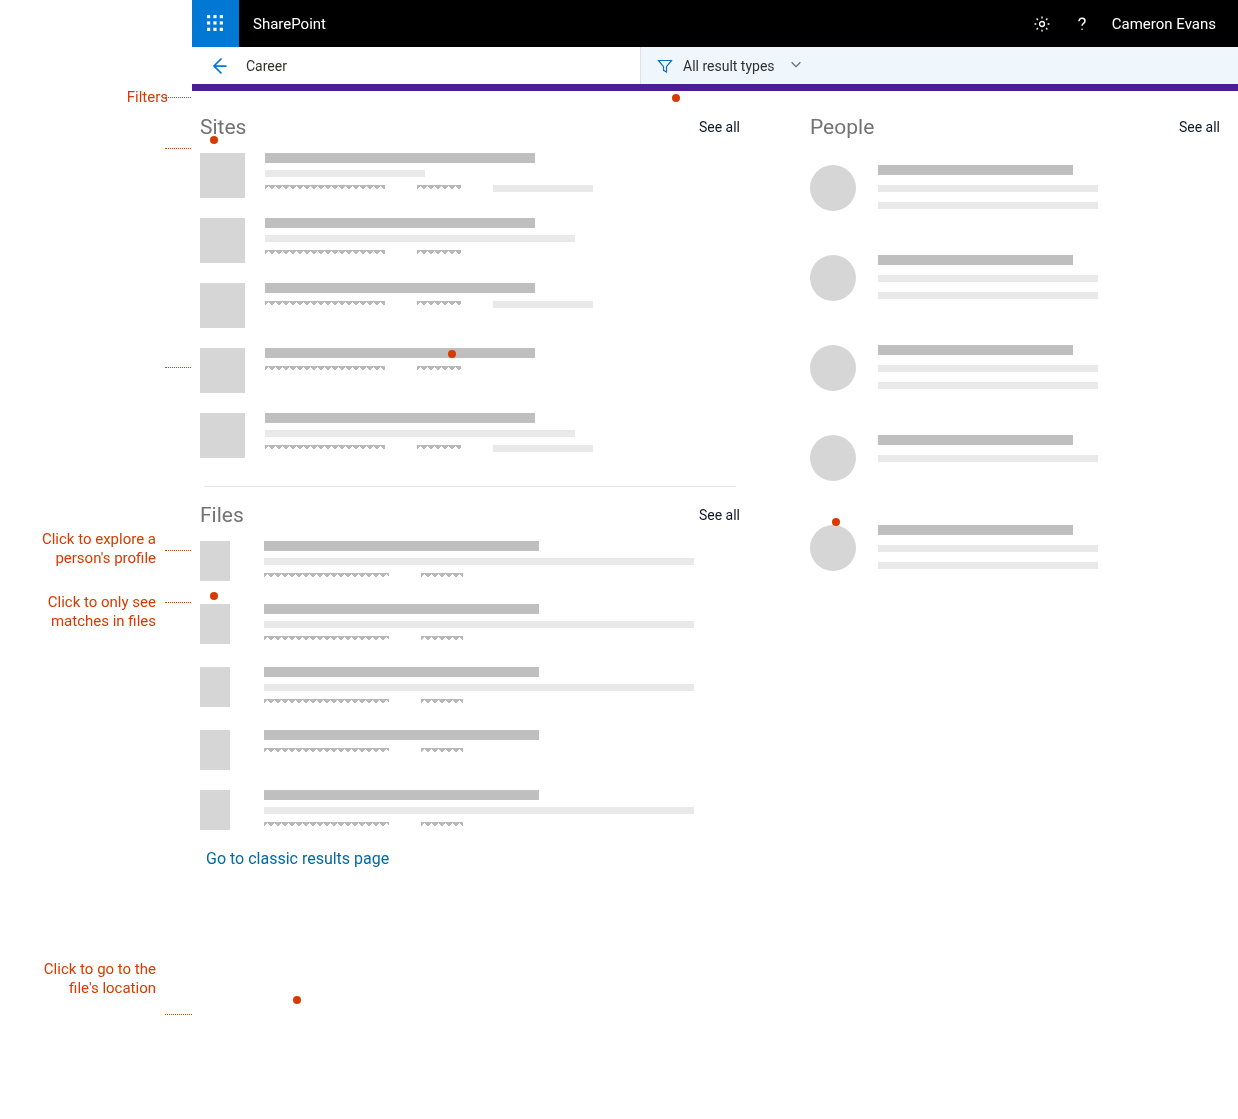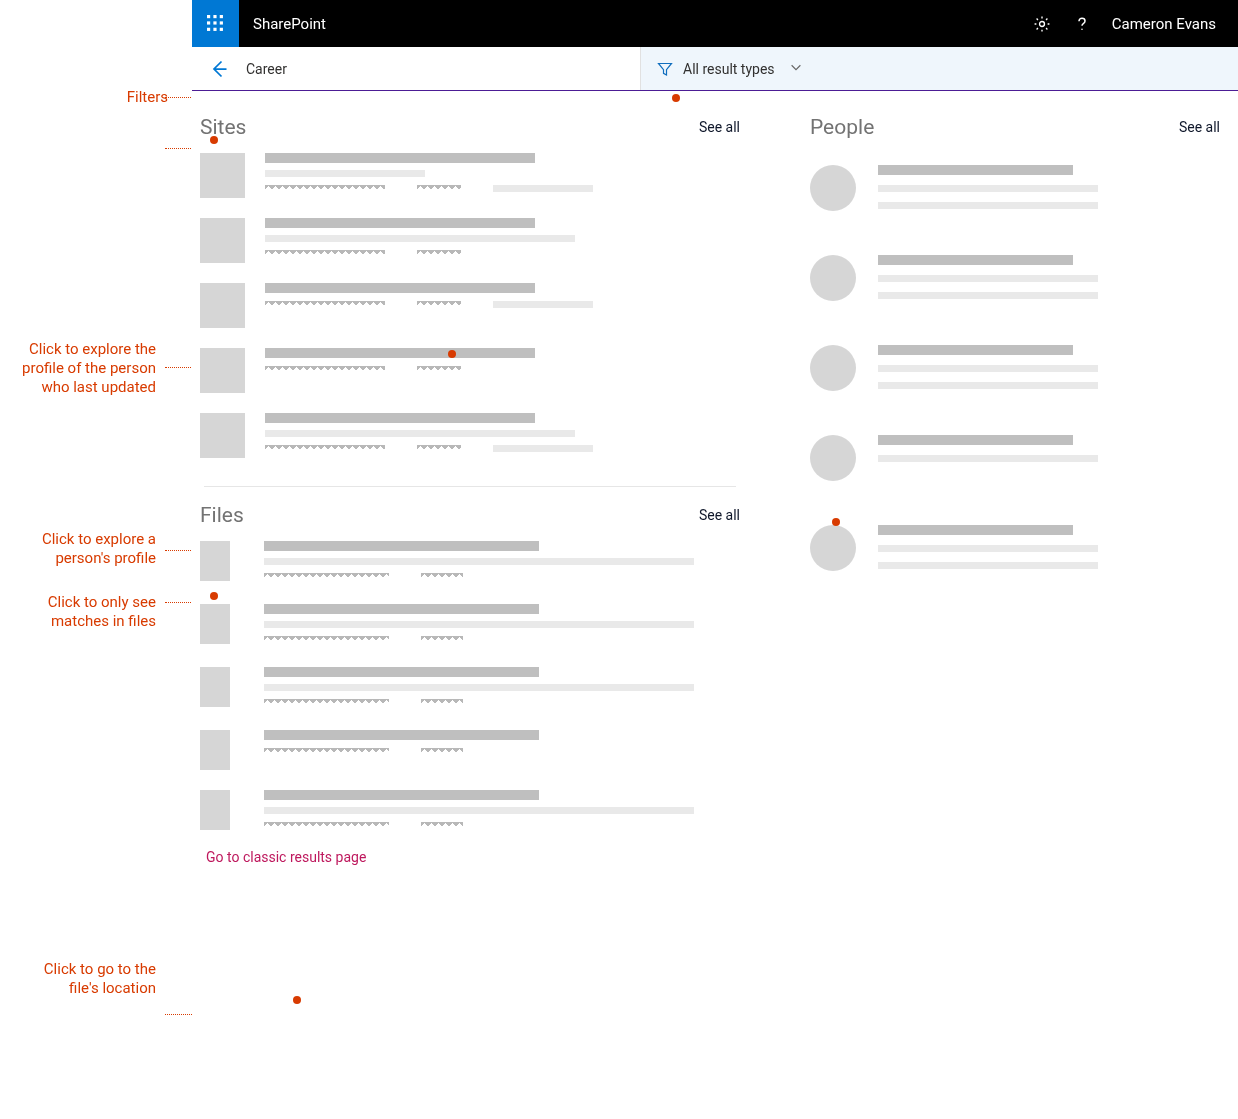--- a/index.html
+++ b/index.html
@@ -8,21 +8,21 @@
   .app { position:absolute; top:0; left:192px; width:1046px; height:1119px; background:#fff;}
   
   .suite-bar { display:flex; align-items:center; background:#000; color:#fff; height:47px;justify-content:center;}
   .waffle { width:47px; height:47px; display:flex; align-items:center; justify-content:center; background:#0078d4;}
   .waffle svg { width:17px; height:17px;}
   .app-name { padding-left:14px; font-size:15px; font-weight:400; flex:0 0 auto;}
   .suite-spacer { flex:1 1 auto;}
   .suite-icon { width:40px; height:47px; display:flex; align-items:center; justify-content:center; color:#fff;}
   .suite-user { padding:0 22px 0 10px; font-size:15px;}
   
-  .subhead { display:flex; height:44px; border-bottom:1px solid #4c1d95;}
+  .subhead { display:flex; height:44px; border-bottom:7px solid #4c1d95;}
   .search-left { display:flex; align-items:center; padding:0 16px; flex:0 0 448px;}
   .back-arrow { color:#0078d4; display:flex; align-items:center; justify-content:center; width:22px; height:22px;}
   .search-term { margin-left:16px; font-size:14px; color:#323130;}
   .filter-right { flex:1 1 auto; background:#eff6fc; display:flex; align-items:center; padding-left:16px; border-left:1px solid #e1e1e1; color:#323130;}
   .filter-icon { color:#106ebe; display:flex; align-items:center; justify-content:center;}
   .filter-label { margin-left:10px; font-size:14px;}
   .chevron { margin-left:14px; color:#666;}
   
   .content { display:flex; padding: 18px 18px 10px 8px;}
   .col-left { width:560px; padding-right:20px;}
@@ -43,36 +43,33 @@
       linear-gradient(135deg, #b8b8b8 25%, transparent 25%),
       linear-gradient(225deg, #b8b8b8 25%, transparent 25%);
     background-size: 7px 11px; background-position:0 0;}
   .divider { height:1px; background:#e6e6e6; margin:18px 4px 10px 4px;}
   
   .person-row { display:flex; padding:22px 0;}
   .avatar { width:46px; height:46px; border-radius:50%; background:#d6d6d6; flex:0 0 46px;}
   .pbody { flex:1 1 auto; padding-left:22px;}
   .pbar-title { height:10px; background:#bfbfbf;}
   .pbar-sub { height:7px; background:#e9e9e9; margin-top:10px;}
-  .footer-link { color:#be185d; font-size:14px; padding:6px 0 10px 6px; cursor:pointer;}
+  .footer-link { color:#0369a1; font-size:16px; padding:6px 0 10px 6px; cursor:pointer;}
   
   .ann-label { position:absolute; color:#d83b01; font-size:15px; text-align:right; line-height:1.25;}
   .ann-dot { position:absolute; width:8px; height:8px; border-radius:50%; background:#d83b01; z-index:5;}
   .ann-hline { position:absolute; border-top:1.5px dotted #d83b01;}
   .ann-vline { position:absolute; border-left:1.5px dotted #d83b01;}
 </style>
 </head>
 <body>
 
 <div class="stage">
 
   <div class="ann-label" style="top:88px; left:0; width:156px;margin-left:12px;">Filters</div>
-  <div class="ann-label" style="top:340px; left:0; width:156px; white-space:pre-line;">Click to explore the
-profile of the person
-who last updated</div>
   <div class="ann-label" style="top:530px; left:0; width:156px; white-space:pre-line;">Click to explore a
 person's profile</div>
   <div class="ann-label" style="top:593px; left:0; width:156px; white-space:pre-line;">Click to only see
 matches in files</div>
   <div class="ann-label" style="top:960px; left:0; width:156px; white-space:pre-line;">Click to go to the
 file's location</div>
 
   <div class="ann-hline" style="top:97px; left:165px; width:510px;"></div>
   <div class="ann-dot" style="top:94px; left:672px;"></div>
 

